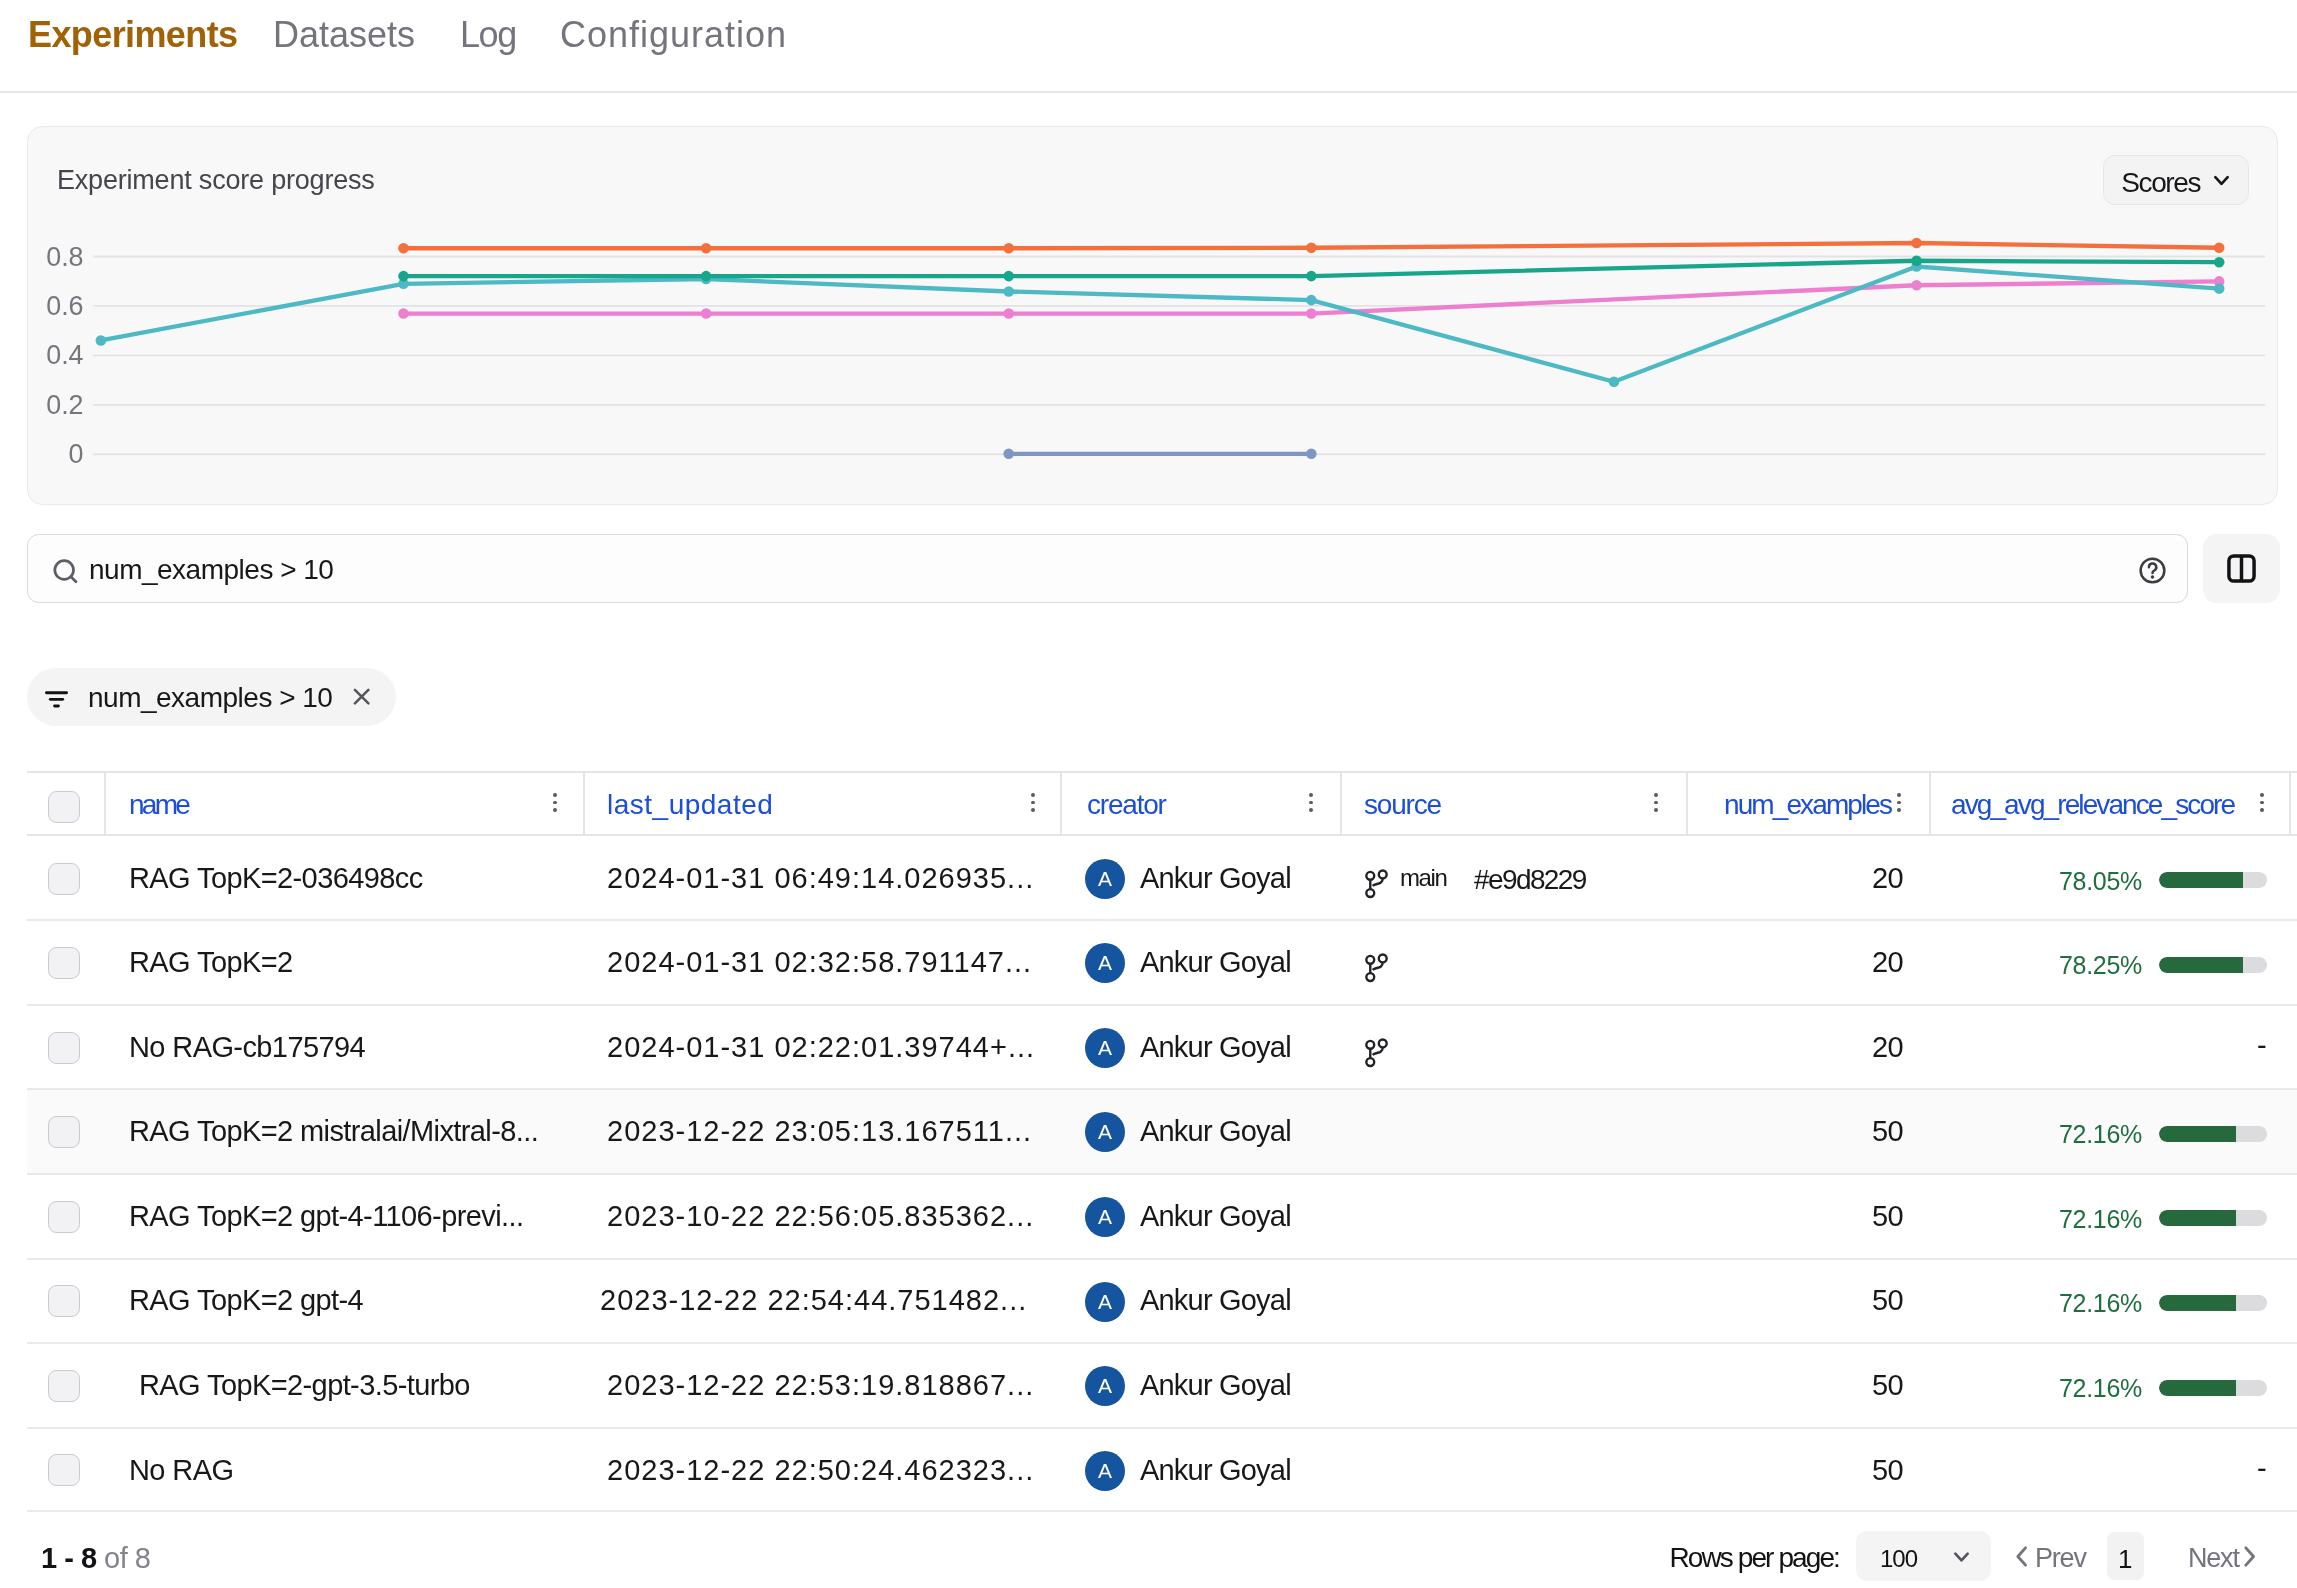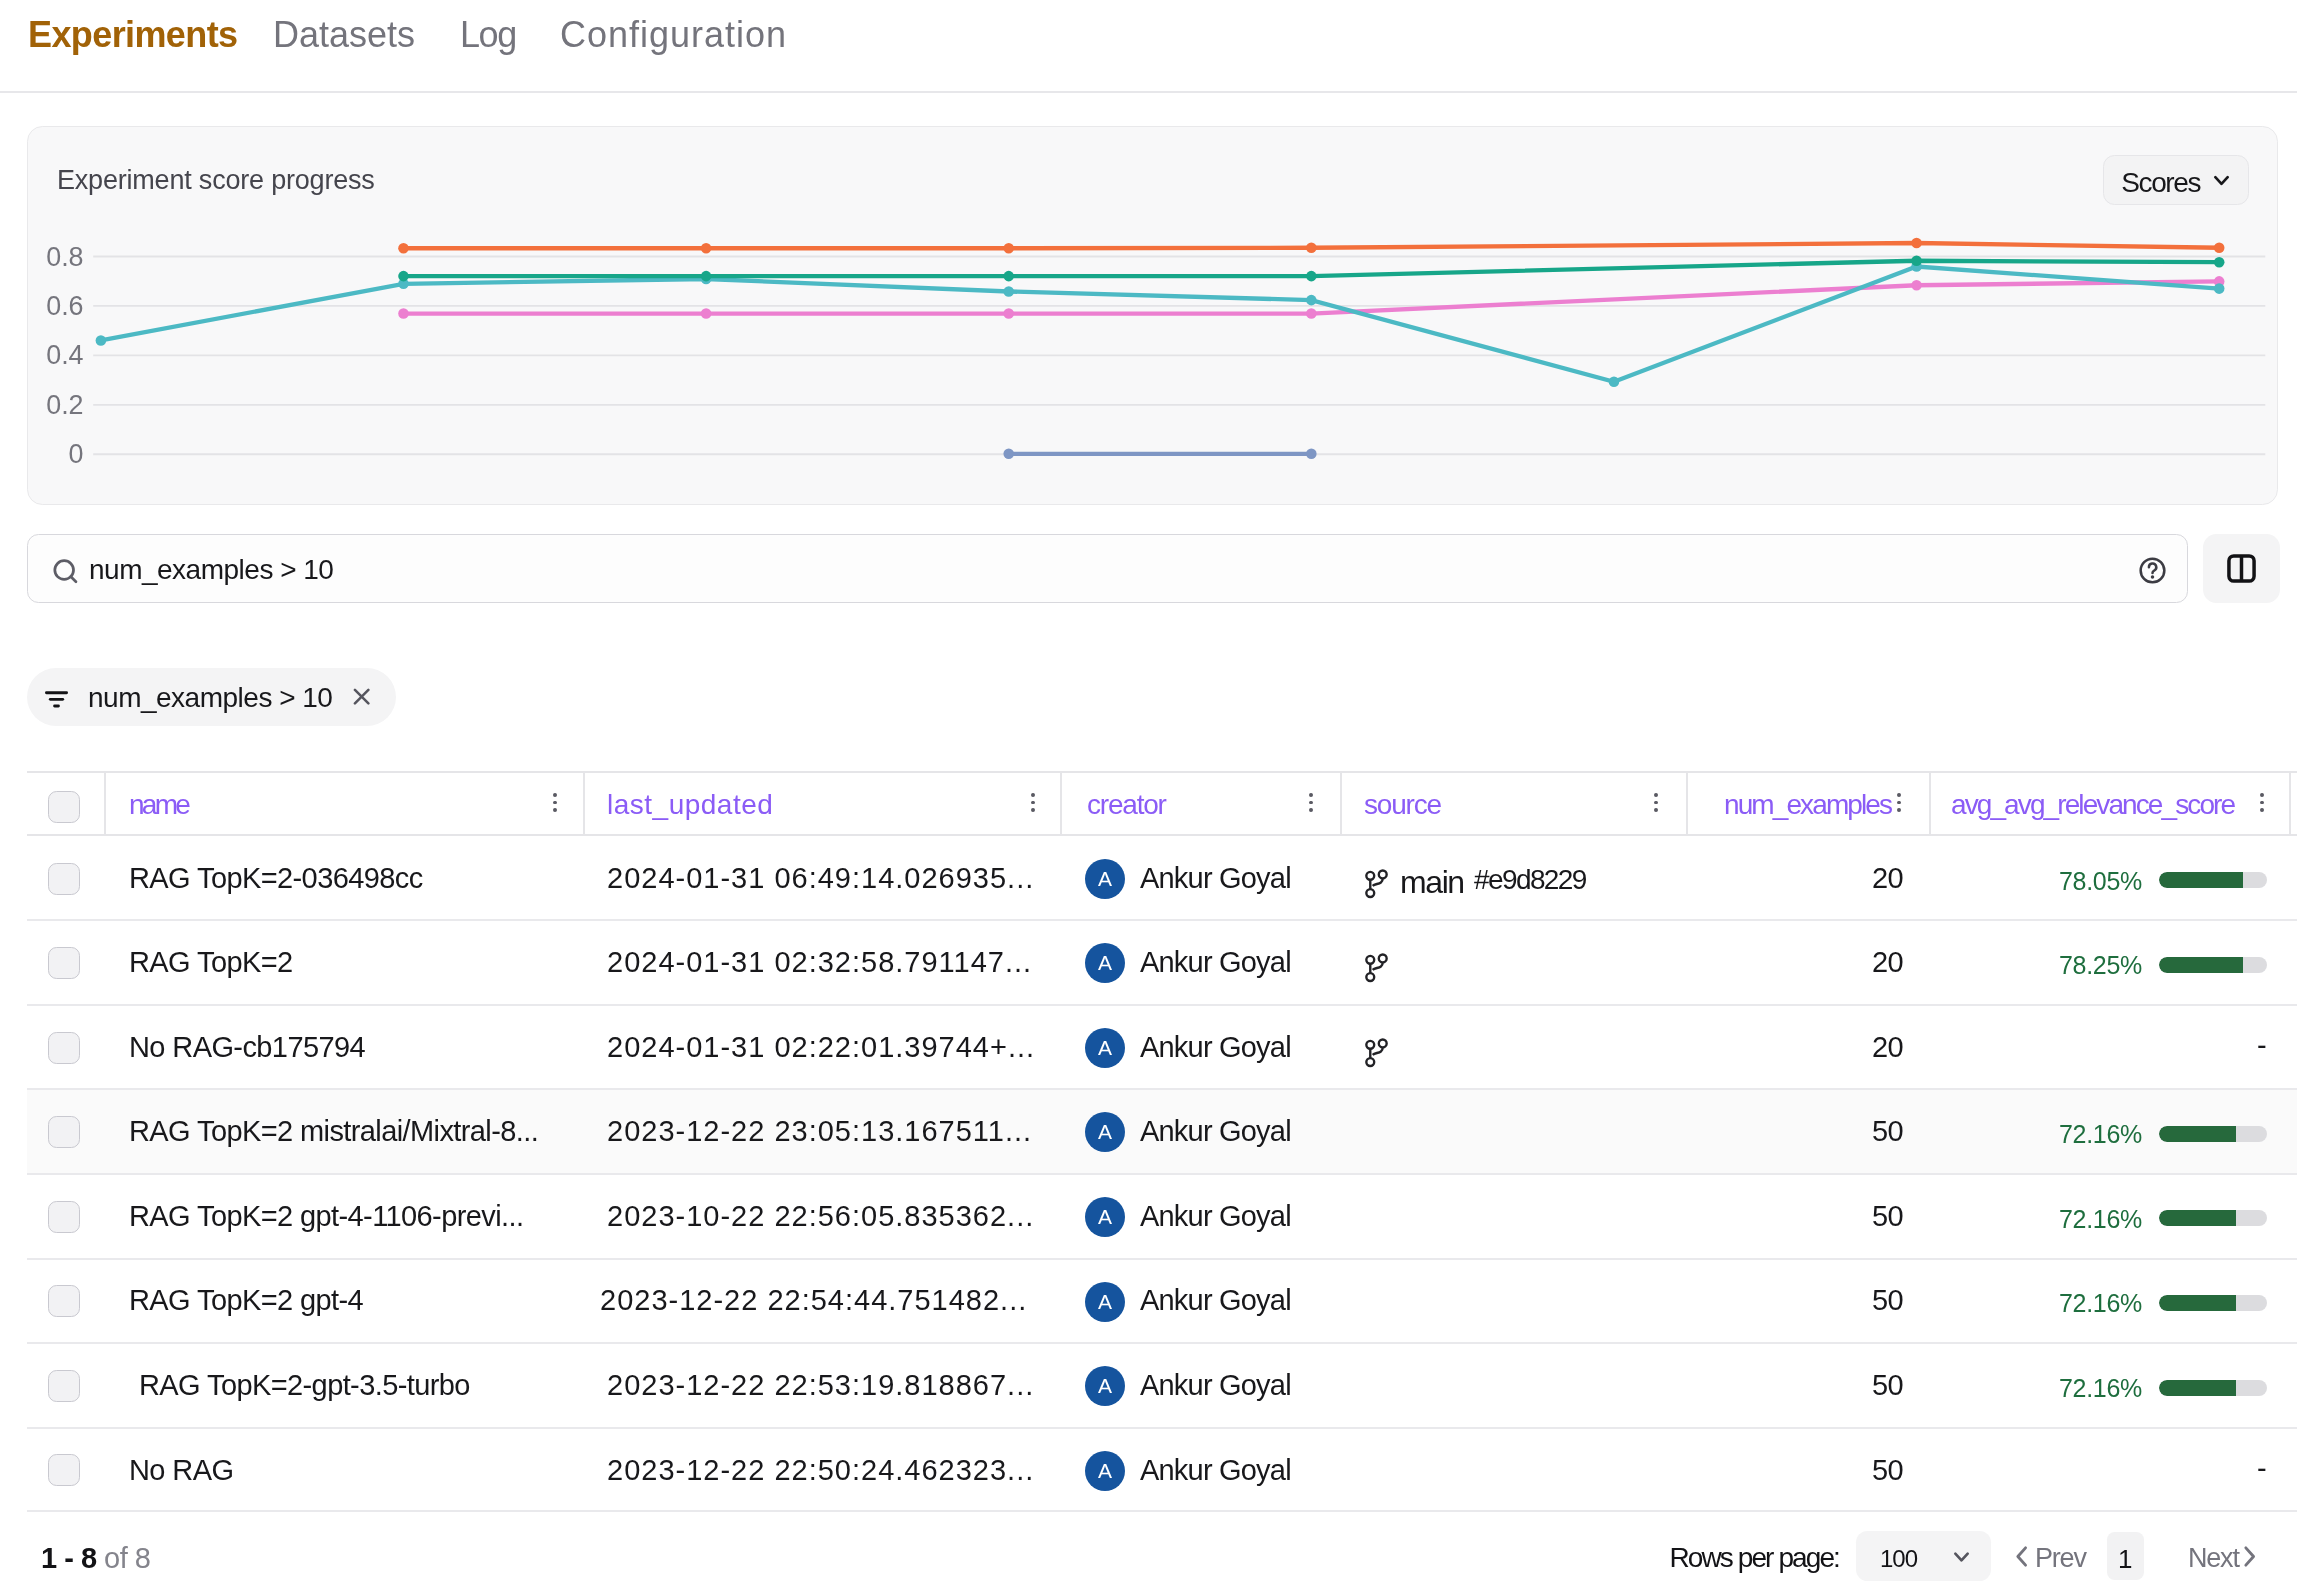--- a/index.html
+++ b/index.html
@@ -23,21 +23,21 @@
   .colbtn { position:absolute; left:2203px; top:534px; width:77px; height:69px; background:#f4f4f5; border-radius:13.4px; }
 
   
   .chip { position:absolute; left:27px; top:668px; width:369px; height:58px; background:#f4f4f5; border-radius:29px; }
   .chip-text { position:absolute; left:61px; top:14.4px; font-size:28px; letter-spacing:-0.5px; color:#18181b; }
 
   
   .hborder { position:absolute; left:27px; height:1.9px; background:#e5e5e8; }
   .rowline { position:absolute; left:27px; height:1.9px; background:#e9e9ec; }
   .vline { position:absolute; top:771px; width:1.9px; height:63px; background:#e5e5e8; }
-  .th { position:absolute; top:789px; font-size:28px; color:#8b5cf6; font-weight:500; white-space:nowrap; }
+  .th { position:absolute; top:789px; font-size:28px; color:#1d4ed8; font-weight:500; white-space:nowrap; }
   .dots { position:absolute; width:3.8px; }
   .dots i { display:block; width:3.8px; height:3.8px; border-radius:50%; background:#5a5a63; margin-bottom:3.8px; }
   .checkbox { position:absolute; width:32px; height:32px; border:1.9px solid #c9c9d0; border-radius:8.6px; background:#f2f2f4; }
   .cell { position:absolute; font-size:29px; letter-spacing:-0.6px; color:#18181b; white-space:nowrap; }
   .date { letter-spacing:1px; }
   .nm { letter-spacing:-0.8px; }
   .rowbg { position:absolute; left:27px; width:2270px; background:#fafafa; }
   .avatar { position:absolute; width:40px; height:40px; border-radius:50%; background:#15549e; color:#fff; font-size:21px; text-align:center; line-height:40px; }
   .num { text-align:right; width:115px; }
   .score { color:#1e6e3e; text-align:right; width:192px; font-size:25px; letter-spacing:-0.3px; }
@@ -223,21 +223,21 @@
 <div class="cell date" style="left:607px;top:862px">2024-01-31 06:49:14.026935...</div>
 <div class="avatar" style="left:1085px;top:859px">A</div>
 <div class="cell nm" style="left:1140px;top:862px">Ankur Goyal</div>
 <svg class="abs" style="left:1365px;top:867px" width="23" height="33" viewBox="0 0 24 34" fill="none" stroke="#222226" stroke-width="2.5">
       <circle cx="5.5" cy="9" r="4.1"></circle>
       <circle cx="18.5" cy="7.5" r="4.1"></circle>
       <circle cx="5.5" cy="27" r="4.1"></circle>
       <path d="M5.5 13.1 L5.5 22.9"></path>
       <path d="M18.5 11.6 C18.5 18.5 11 16.5 8 19.5"></path>
     </svg>
-<div class="cell" style="left:1400px;top:864px;font-size:32px;letter-spacing:-1.4px">main</div>
+<div class="cell" style="left:1400px;top:864px;font-size:24px;letter-spacing:-1.4px">main</div>
     <div class="cell" style="left:1474px;top:864px;font-size:28px;letter-spacing:-1.6px">#e9d8229</div>
 <div class="cell num" style="left:1788px;top:862px">20</div>
 <div class="cell score" style="left:1950px;top:867px">78.05%</div>
 <div class="bar" style="left:2159px;top:872px">
       <i style="width:84px"></i>
     </div>
 <div class="checkbox" style="left:48px;top:947px"></div>
 <div class="cell" style="left:129px;top:946px">RAG TopK=2</div>
 <div class="cell date" style="left:607px;top:946px">2024-01-31 02:32:58.791147...</div>
 <div class="avatar" style="left:1085px;top:943px">A</div>

